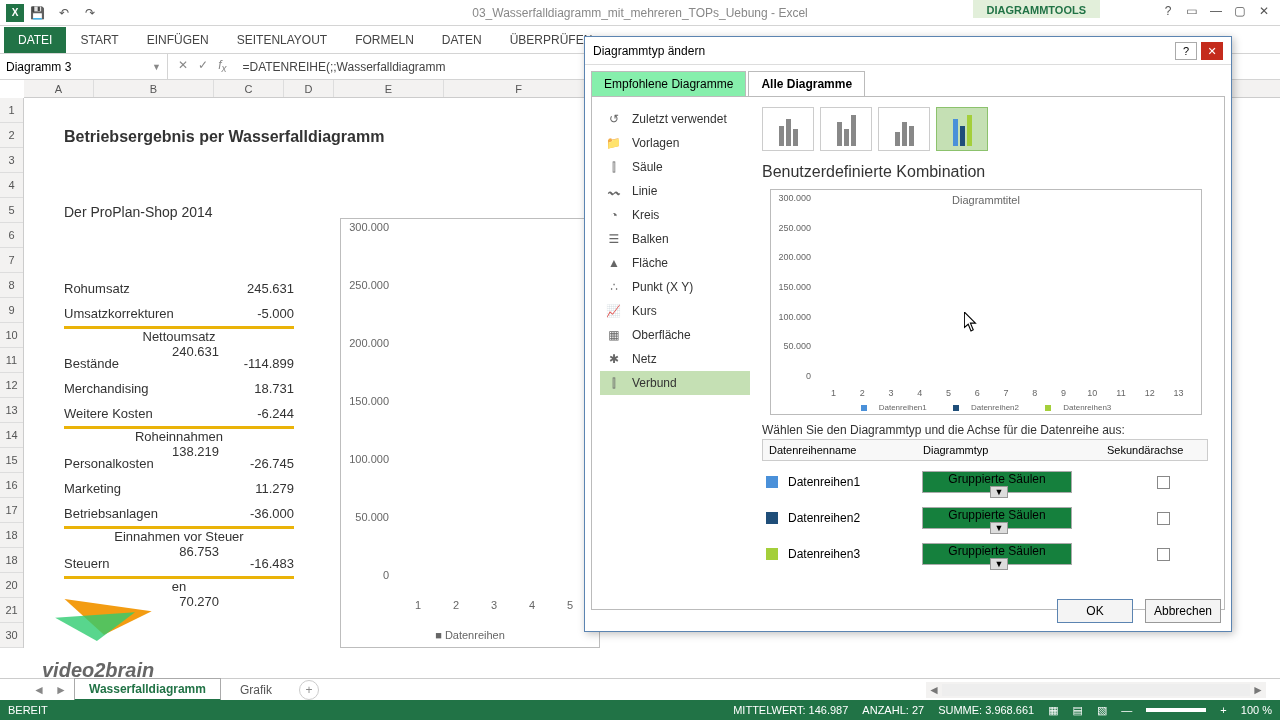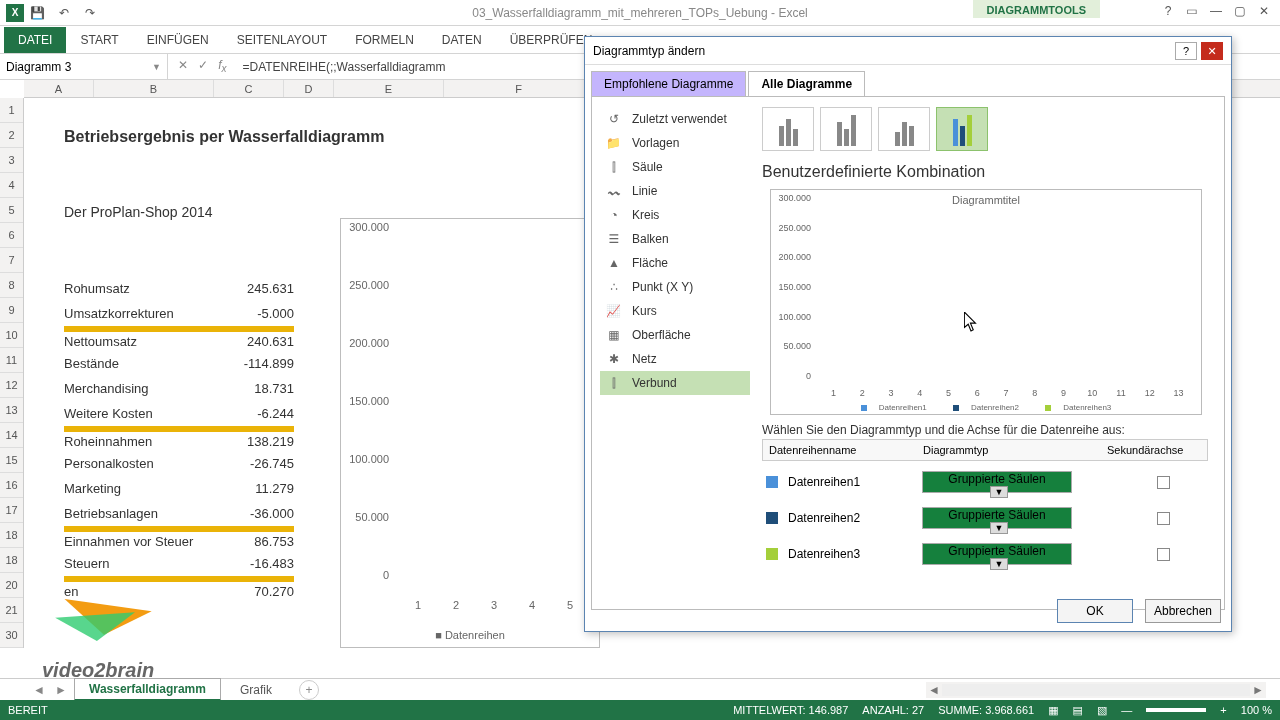--- a/index.html
+++ b/index.html
@@ -29,21 +29,21 @@
 
 .sheet { position: absolute; top: 80px; left: 0; right: 0; bottom: 42px; background: #fff; }
 .colhdrs { position: absolute; top: 0; left: 24px; right: 0; height: 18px; display: flex; background: #f3f2f1; border-bottom: 1px solid #ccc; }
 .colhdrs div { border-right: 1px solid #ddd; text-align: center; color: #555; font-size: 11px; line-height: 18px; }
 .rowhdrs { position: absolute; top: 18px; left: 0; width: 24px; background: #f3f2f1; border-right: 1px solid #ccc; }
 .rowhdrs div { height: 25px; border-bottom: 1px solid #ddd; text-align: center; color: #555; font-size: 11px; line-height: 25px; }
 .grid { position: absolute; top: 18px; left: 24px; right: 0; bottom: 0; }
 
 .cells { position: absolute; left: 40px; top: 48px; width: 230px; font-size: 13px; color: #333; }
 .tr { display: flex; height: 25px; align-items: center; }
-.tr.border-top { border-top: 6px solid #eab308; }
+.tr.border-top { border-top: 3px solid #eab308; flex-direction: column; }
 .tr .label { flex: 1; }
 .tr .val { width: 80px; text-align: right; }
 .sheetTitle { position: absolute; left: 40px; top: 50px; font-size: 16px; font-weight: bold; color: #333; }
 .subTitle { position: absolute; left: 40px; top: 125px; font-size: 14px; color: #333; }
 
 
 .chartbox { position: absolute; left: 316px; top: 120px; width: 260px; height: 430px; border: 1px solid #bdbdbd; background: #fff; }
 .chartbox .plot { position: absolute; left: 58px; top: 20px; right: 10px; bottom: 60px; }
 .chartbox .yaxis { position: absolute; left: 0; top: 20px; bottom: 60px; width: 54px; }
 .chartbox .yaxis div { position: absolute; right: 6px; font-size: 11px; color: #666; transform: translateY(-50%); }
@@ -68,21 +68,21 @@
 .status { position: absolute; left: 0; right: 0; bottom: 0; height: 20px; background: #217346; color: #fff; display: flex; align-items: center; font-size: 11px; padding: 0 8px; justify-content: space-between; }
 .status .right { display: flex; gap: 14px; align-items: center; }
 
 
 .dialog { position: absolute; left: 584px; top: 36px; width: 648px; height: 596px; background: #fff; border: 1px solid #5b84b1; box-shadow: 2px 2px 8px rgba(0,0,0,.25); }
 .dlgtitle { height: 28px; background: #fff; border-bottom: 1px solid #ddd; display: flex; align-items: center; padding: 0 8px; font-size: 12px; justify-content: space-between; gap: 36px; }
 .dlgtitle .btns { display: flex; gap: 4px; }
 .dlgtitle .hb, .dlgtitle .cb { width: 22px; height: 18px; border: 1px solid #aaa; text-align: center; line-height: 16px; font-size: 11px; }
 .dlgtitle .cb { background: #c42b1c; color: #fff; border-color: #c42b1c; }
 .dtabs { display: flex; padding: 6px 6px 0; gap: 2px; }
-.dtabs .dtab { padding: 5px 12px; border: 1px solid #bbb; border-bottom: none; font-size: 12px; background: #c4b5fd; }
+.dtabs .dtab { padding: 5px 12px; border: 1px solid #bbb; border-bottom: none; font-size: 12px; background: #86efac; }
 .dtabs .dtab.active { background: #fff; font-weight: 600; }
 .dbody { border: 1px solid #bbb; margin: 0 6px 6px; height: 514px; position: relative; background: #fff; }
 .typelist { position: absolute; left: 8px; top: 10px; width: 150px; }
 .typelist .ti { display: flex; align-items: center; gap: 10px; height: 24px; font-size: 12px; color: #333; padding: 0 6px; cursor: pointer; }
 .typelist .ti.sel { background: #c5e0b4; }
 .typelist .ti .ico { width: 16px; text-align: center; color: #666; }
 .subtypes { position: absolute; left: 170px; top: 10px; display: flex; gap: 6px; }
 .subtypes .st { width: 52px; height: 44px; border: 1px solid #ccc; display: flex; align-items: flex-end; justify-content: center; gap: 2px; padding: 4px; }
 .subtypes .st.sel { background: #c5e0b4; border-color: #8cc26d; }
 .subtypes .st div { width: 5px; background: #888; }

